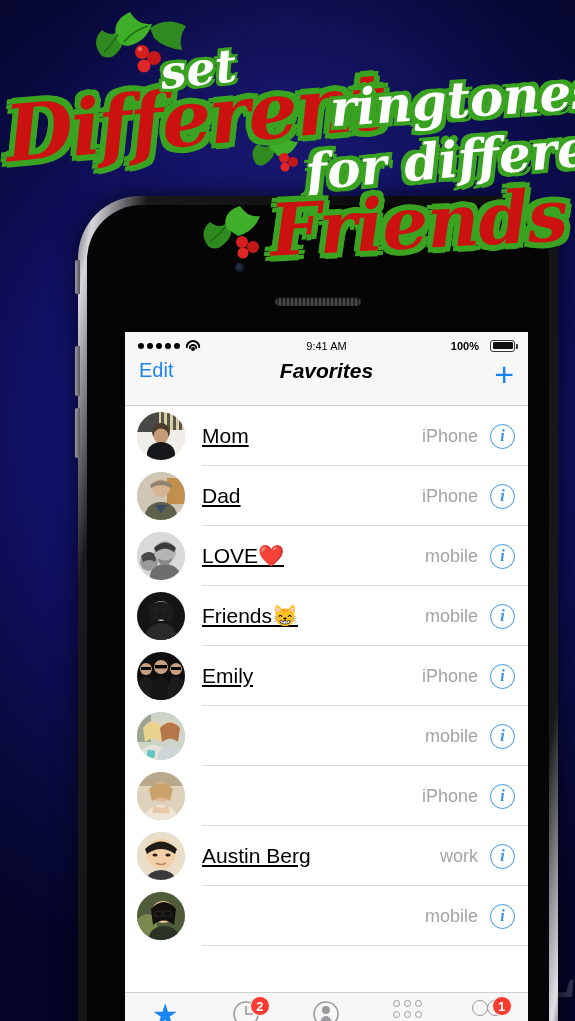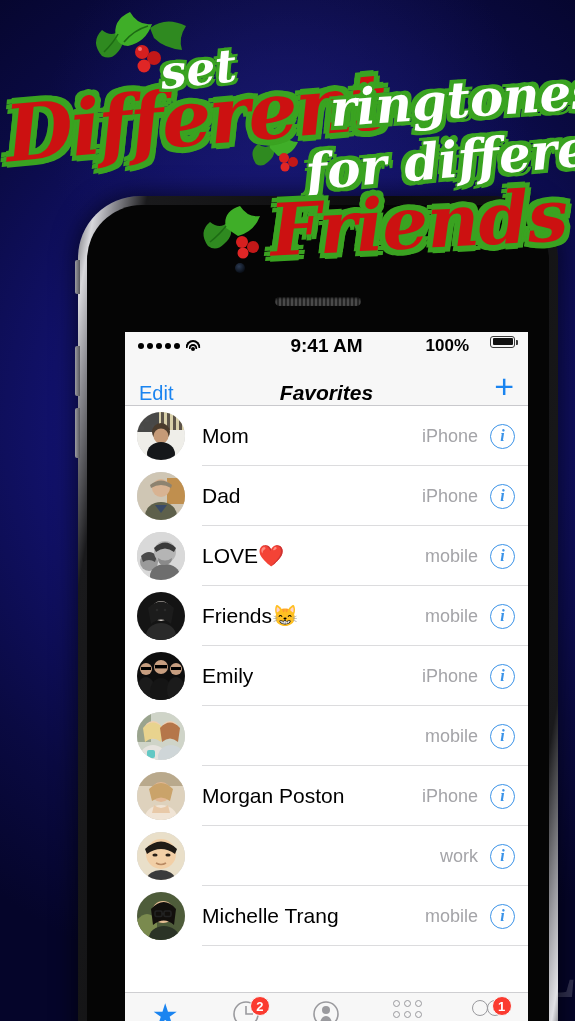--- a/index.html
+++ b/index.html
@@ -137,31 +137,31 @@
   }
   .sb-left{ display:flex; align-items:center; gap:5px; }
   .dots{ display:flex; gap:3px; }
   .dots i{ width:6px; height:6px; border-radius:50%; background:#000; display:block; }
   .wifi{ width:15px; height:11px; position:relative; }
   .wifi span{ position:absolute; left:50%; transform:translateX(-50%); border:2px solid #000; border-bottom:none;
     border-radius:50% 50% 0 0 / 100% 100% 0 0; }
   .wifi .a{ width:15px; height:8px; top:0; }
   .wifi .b{ width:9px; height:5px; top:3.5px; }
   .wifi .c{ width:4px; height:4px; top:7px; border-radius:50%; background:#000; border:none;}
-  .sb-time{ position:absolute; left:50%; transform:translateX(-50%); font-size:19px; font-weight:700; }
-  .sb-right{ margin-left:auto; display:flex; align-items:flex-start; gap:21px; font-size:17px; font-weight:600;}
+  .sb-time{ position:absolute; left:50%; transform:translateX(-50%); font-size:11px; font-weight:400; }
+  .sb-right{ margin-left:auto; display:flex; align-items:flex-end; gap:11px; font-size:11px; font-weight:600;}
   .battery{ width:25px; height:12px; border:1.5px solid #3a3a3a; border-radius:3px; position:relative; padding:1.5px;}
   .battery::after{content:"";position:absolute;right:-3.5px;top:3.5px;width:2px;height:5px;background:#3a3a3a;border-radius:0 1px 1px 0;}
   .battery i{ display:block; height:100%; background:#111; border-radius:1px; }
 
   
   .navbar{
     height:47px; background:#f7f7f7;
     border-bottom:1px solid #c9c9cd;
-    display:flex; align-items:flex-end; padding:0 14px;
+    display:flex; align-items:flex-start; padding:0 14px;
     position:relative; flex:0 0 auto;
   }
   .nav-edit{ color:#1a84f0; font-size:20px; }
   .nav-title{ position:absolute; left:50%; transform:translateX(-50%); font-size:21px; font-weight:700; color:#000;font-style:italic;}
   .nav-plus{
     margin-left:auto; color:#1a84f0; font-size:34px; line-height:1;
     font-weight:300; position:relative; top:-2px;
   }
 
   
@@ -176,21 +176,21 @@
     height:1px; background:#dcdcde;
   }
   .avatar{
     width:48px; height:48px; border-radius:50%;
     flex:0 0 auto; overflow:hidden;
     background:#cfcfcf; position:relative;
   }
   .avatar svg{ display:block; width:100%; height:100%; }
   .row-name{
     margin-left:17px; font-size:21px; color:#000;
-    white-space:nowrap; overflow:hidden;
+    white-space:nowrap; overflow:hidden;text-decoration:underline;
   }
   .row-label{
     margin-left:auto; font-size:18px; color:#a4a4a8; padding-right:12px;
   }
   .info-icon{
     width:25px; height:25px; border-radius:50%;
     border:1.6px solid #3b93e8; color:#3b93e8;
     display:flex; align-items:center; justify-content:center;
     font-family:"Liberation Serif", serif;
     font-size:16px; font-style:italic; font-weight:700;
@@ -381,55 +381,54 @@
         <div class="avatar">
           <svg viewBox="0 0 48 48">
               <rect width="48" height="48" fill="#ded2bd"></rect>
               <path d="M0 0h48v14H0z" fill="#b9a98c"></path>
               <circle cx="24" cy="20" r="10" fill="#e3b894"></circle>
               <path d="M12 17q12-12 24 0l-3 12q-9-7-18 0z" fill="#caa36a"></path>
               <ellipse cx="24" cy="46" rx="16" ry="13" fill="#f0e4d5"></ellipse>
               <path d="M17 33q7 6 14 0l2 8H15z" fill="#e8c9a8"></path>
             </svg>
         </div>
-        <span class="row-name">Morgan Poston</span>
         <span class="row-label">iPhone</span>
         <span class="info-icon">i</span>
       </div>
 
       <div class="row">
         <div class="avatar">
           <svg viewBox="0 0 48 48">
               <rect width="48" height="48" fill="#e9dfc9"></rect>
               <circle cx="24" cy="22" r="15" fill="#f2cfa6"></circle>
               <path d="M8 17q16-15 32 0l-2 5q-14-10-28 0z" fill="#201b16"></path>
               <ellipse cx="18" cy="23" rx="2.6" ry="1.6" fill="#2a2018"></ellipse>
               <ellipse cx="31" cy="23" rx="2.6" ry="1.6" fill="#2a2018"></ellipse>
               <path d="M19 31q5 3 10 0" stroke="#b98a63" stroke-width="1.6" fill="none"></path>
               <ellipse cx="24" cy="47" rx="14" ry="9" fill="#3b3b3b"></ellipse>
             </svg>
         </div>
+        <span class="row-name">Austin Berg</span>
         <span class="row-label">work</span>
         <span class="info-icon">i</span>
       </div>
 
       <div class="row">
         <div class="avatar">
           <svg viewBox="0 0 48 48">
               <rect width="48" height="48" fill="#4e5c3a"></rect>
               <path d="M0 28q10-12 20 0v20H0z" fill="#7a8a4e"></path>
               <circle cx="26" cy="20" r="11" fill="#e8bf95"></circle>
               <path d="M14 17q13-14 25 0l-2 16q-10-9-21 0z" fill="#120f0c"></path>
               <rect x="18" y="19" width="7" height="5.5" rx="1.6" fill="none" stroke="#222" stroke-width="1.6"></rect>
               <rect x="27" y="19" width="7" height="5.5" rx="1.6" fill="none" stroke="#222" stroke-width="1.6"></rect>
               <path d="M25 21.7h2" stroke="#222" stroke-width="1.4"></path>
               <ellipse cx="27" cy="46" rx="15" ry="12" fill="#2b3326"></ellipse>
             </svg>
         </div>
-        <span class="row-name">Michelle Trang</span>
         <span class="row-label">mobile</span>
         <span class="info-icon">i</span>
       </div>
 
     </div>
 
     <div class="tabbar">
       <div class="tab">
         <span class="star">★</span>
       </div>

